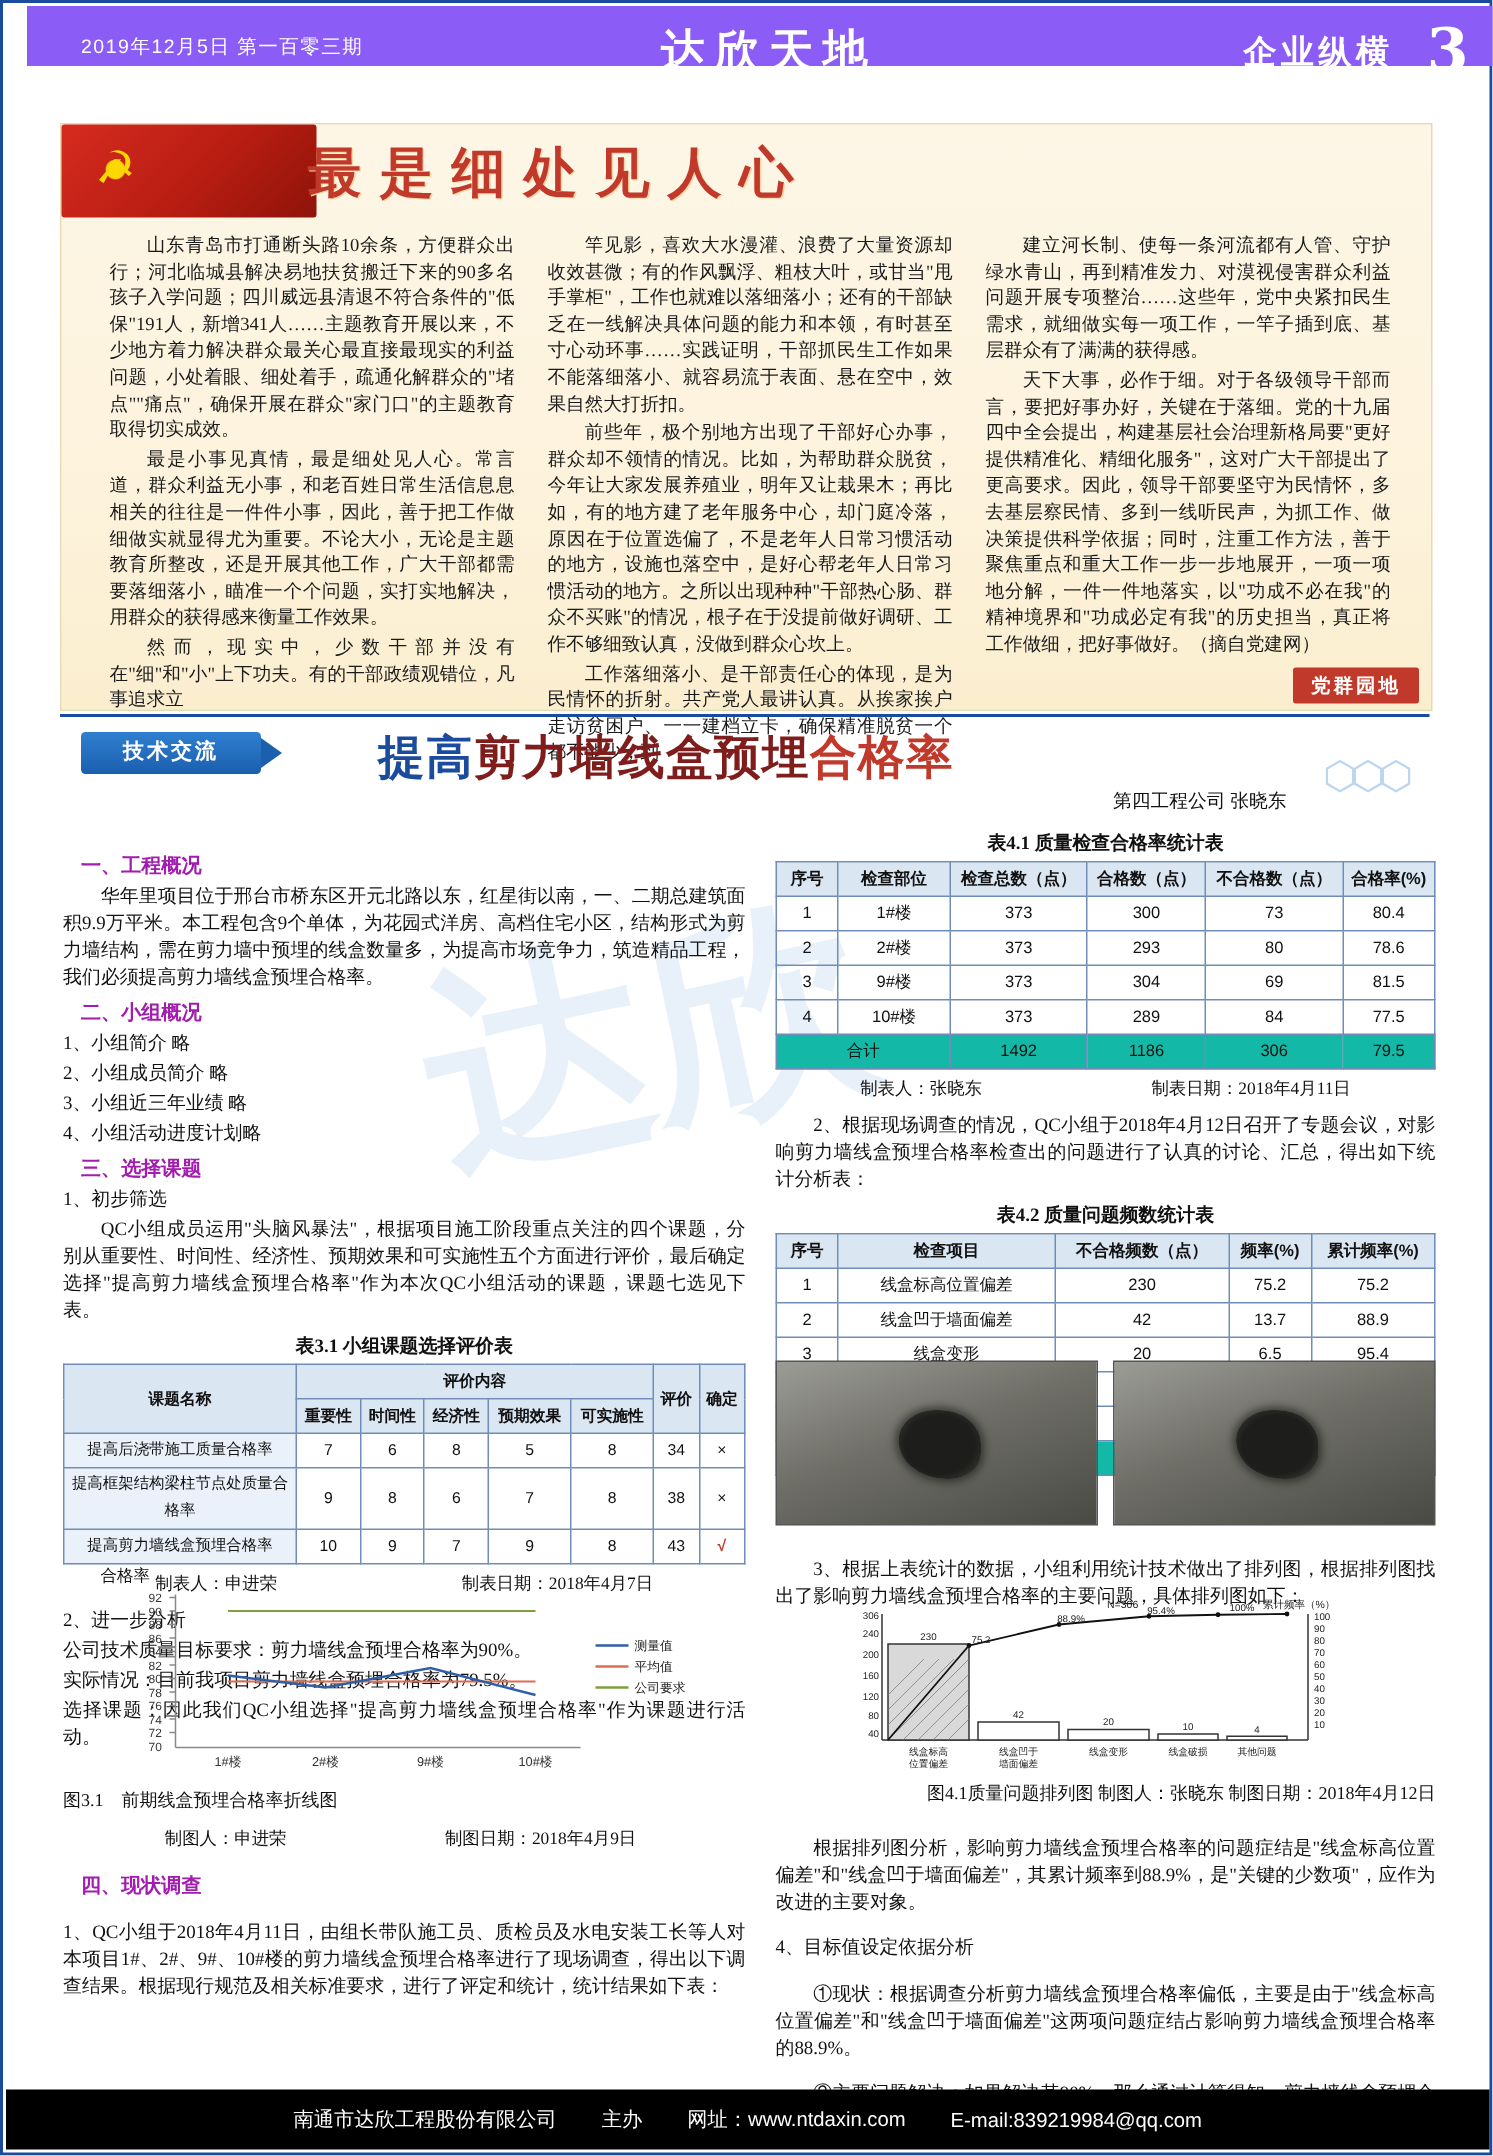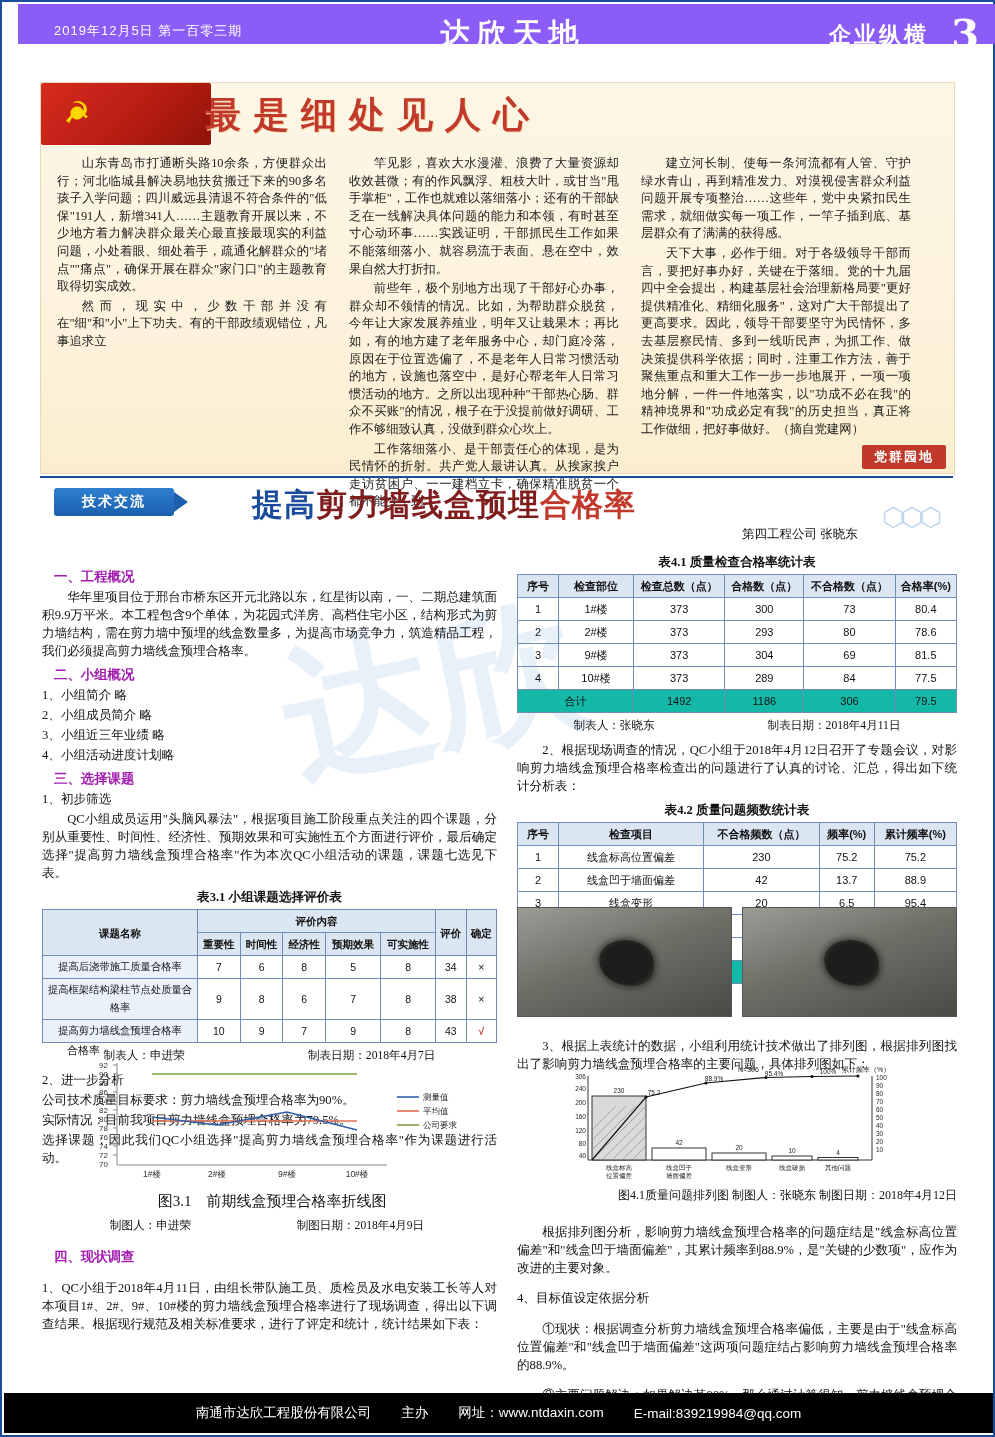--- a/index.html
+++ b/index.html
@@ -60,21 +60,21 @@
     font-size:30px;line-height:40px;text-align:center;
   }
   .headline{
     position:absolute;left:164px;top:8px;width:720px;text-align:left;
     font-size:36px;font-weight:bold;letter-spacing:12px;
     color:#c0392b;
     font-family:"DejaVu Serif", serif;
     text-shadow:1px 1px 0 #f6d6a8;
   }
   .cols{
-    position:absolute;left:16px;top:72px;width:880px;height:300px;
+    position:absolute;left:32px;top:72px;width:880px;height:300px;
   }
   .col{
     float:left;width:270px;margin-right:22px;
     font-size:12.4px;line-height:17.6px;text-align:justify;
     color:#1a1a1a;
   }
   .col p{margin:0 0 2px 0;text-indent:2em;}
   .badge-dangqun{
     position:absolute;right:8px;bottom:4px;
     background:#c0392b;color:#fff;font-size:13px;font-weight:bold;
@@ -153,21 +153,21 @@
     content:"";position:absolute;left:38%;top:30%;width:26%;height:42%;
     background:radial-gradient(ellipse at 50% 50%, #1d1d1b 0 60%, #45433e 100%);
     border-radius:46% 52% 40% 60%;
     box-shadow:0 0 6px 2px rgba(0,0,0,.5);
   }
   
   .chart-box{
     position:absolute;left:55px;top:1055px;width:430px;height:130px;
   }
   .chart-cap{
-    position:absolute;left:40px;top:1190px;width:460px;text-align:center;font-size:15px;
+    position:absolute;left:40px;top:1190px;width:460px;font-size:12px;
   }
   .pareto-box{
     position:absolute;left:540px;top:1030px;width:400px;height:150px;
   }
   .pareto-cap{
     position:absolute;left:515px;top:1185px;width:440px;font-size:12px;text-align:right;
   }
   
   .footer{
     position:absolute;left:2px;bottom:2px;width:989px;height:40px;
@@ -198,20 +198,21 @@
   </div>
 
   <div class="top-block">
     <div class="flag">
       <div class="flag-emblem">☭</div>
     </div>
     <div class="headline">最是细处见人心</div>
     <div class="cols">
       <div class="col">
         <p>山东青岛市打通断头路10余条，方便群众出行；河北临城县解决易地扶贫搬迁下来的90多名孩子入学问题；四川威远县清退不符合条件的"低保"191人，新增341人……主题教育开展以来，不少地方着力解决群众最关心最直接最现实的利益问题，小处着眼、细处着手，疏通化解群众的"堵点""痛点"，确保开展在群众"家门口"的主题教育取得切实成效。</p>
+        <p>最是小事见真情，最是细处见人心。常言道，群众利益无小事，和老百姓日常生活信息息相关的往往是一件件小事，因此，善于把工作做细做实就显得尤为重要。不论大小，无论是主题教育所整改，还是开展其他工作，广大干部都需要落细落小，瞄准一个个问题，实打实地解决，用群众的获得感来衡量工作效果。</p>
         <p>然而，现实中，少数干部并没有在"细"和"小"上下功夫。有的干部政绩观错位，凡事追求立</p>
       </div>
       <div class="col">
         <p>竿见影，喜欢大水漫灌、浪费了大量资源却收效甚微；有的作风飘浮、粗枝大叶，或甘当"甩手掌柜"，工作也就难以落细落小；还有的干部缺乏在一线解决具体问题的能力和本领，有时甚至寸心动环事……实践证明，干部抓民生工作如果不能落细落小、就容易流于表面、悬在空中，效果自然大打折扣。</p>
         <p>前些年，极个别地方出现了干部好心办事，群众却不领情的情况。比如，为帮助群众脱贫，今年让大家发展养殖业，明年又让栽果木；再比如，有的地方建了老年服务中心，却门庭冷落，原因在于位置选偏了，不是老年人日常习惯活动的地方，设施也落空中，是好心帮老年人日常习惯活动的地方。之所以出现种种"干部热心肠、群众不买账"的情况，根子在于没提前做好调研、工作不够细致认真，没做到群众心坎上。</p>
         <p>工作落细落小、是干部责任心的体现，是为民情怀的折射。共产党人最讲认真。从挨家挨户走访贫困户、一一建档立卡，确保精准脱贫一个都不能少，到</p>
       </div>
       <div class="col">
         <p>建立河长制、使每一条河流都有人管、守护绿水青山，再到精准发力、对漠视侵害群众利益问题开展专项整治……这些年，党中央紧扣民生需求，就细做实每一项工作，一竿子插到底、基层群众有了满满的获得感。</p>
         <p>天下大事，必作于细。对于各级领导干部而言，要把好事办好，关键在于落细。党的十九届四中全会提出，构建基层社会治理新格局要"更好提供精准化、精细化服务"，这对广大干部提出了更高要求。因此，领导干部要坚守为民情怀，多去基层察民情、多到一线听民声，为抓工作、做决策提供科学依据；同时，注重工作方法，善于聚焦重点和重大工作一步一步地展开，一项一项地分解，一件一件地落实，以"功成不必在我"的精神境界和"功成必定有我"的历史担当，真正将工作做细，把好事做好。（摘自党建网）</p>

